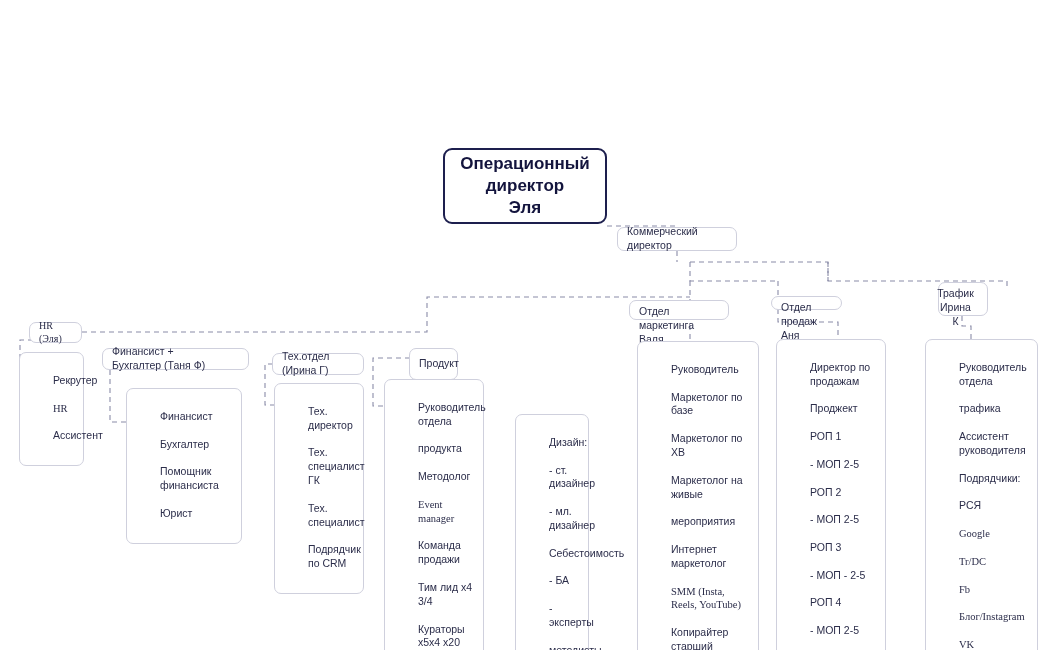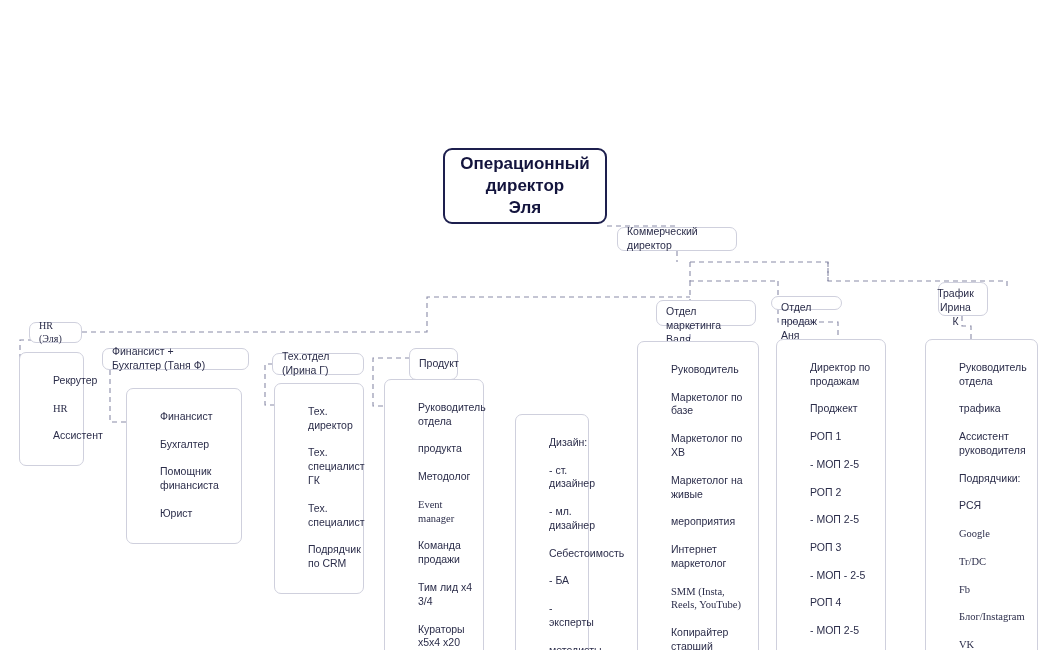--- a/index.html
+++ b/index.html
@@ -155,21 +155,21 @@
   <div class="node list" style="left:515px; top:414px; width:74px;">
     <span class="ln">Дизайн:</span>
     <span class="ln">- ст. дизайнер</span>
     <span class="ln">- мл. дизайнер</span>
     <span class="ln">Себестоимость</span>
     <span class="ln">- БА</span>
     <span class="ln">- эксперты</span>
     <span class="ln">методисты</span>
   </div>
 
-  <div class="node head" style="left:656px; top:300px; width:100px; height:26px; align-items:flex-start; padding-top:4px;">Отдел маркетинга
+  <div class="node head" style="left:629px; top:300px; width:100px; height:20px; align-items:flex-start; padding-top:4px;">Отдел маркетинга
 Валя</div>
 
   <div class="node list" style="left:637px; top:341px; width:122px;">
     <span class="ln">Руководитель</span>
     <span class="ln">Маркетолог по базе</span>
     <span class="ln">Маркетолог по ХВ</span>
     <span class="ln">Маркетолог на живые</span>
     <span class="ln">мероприятия</span>
     <span class="ln">Интернет маркетолог</span>
     <span class="ln serif">SMM (Insta, Reels, YouTube)</span>

